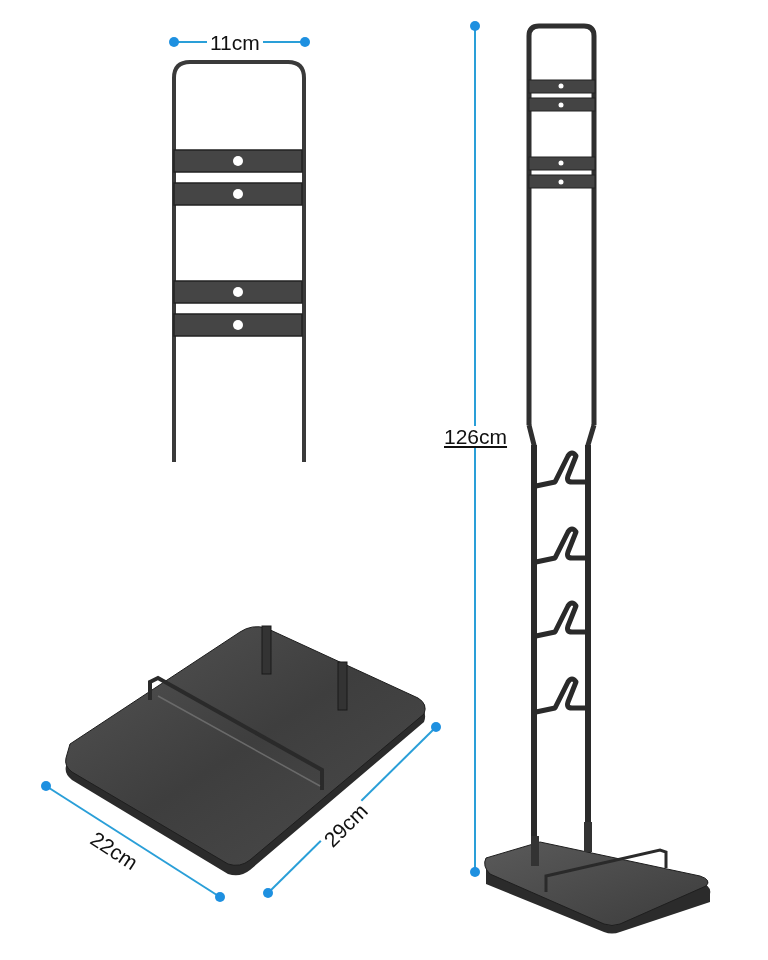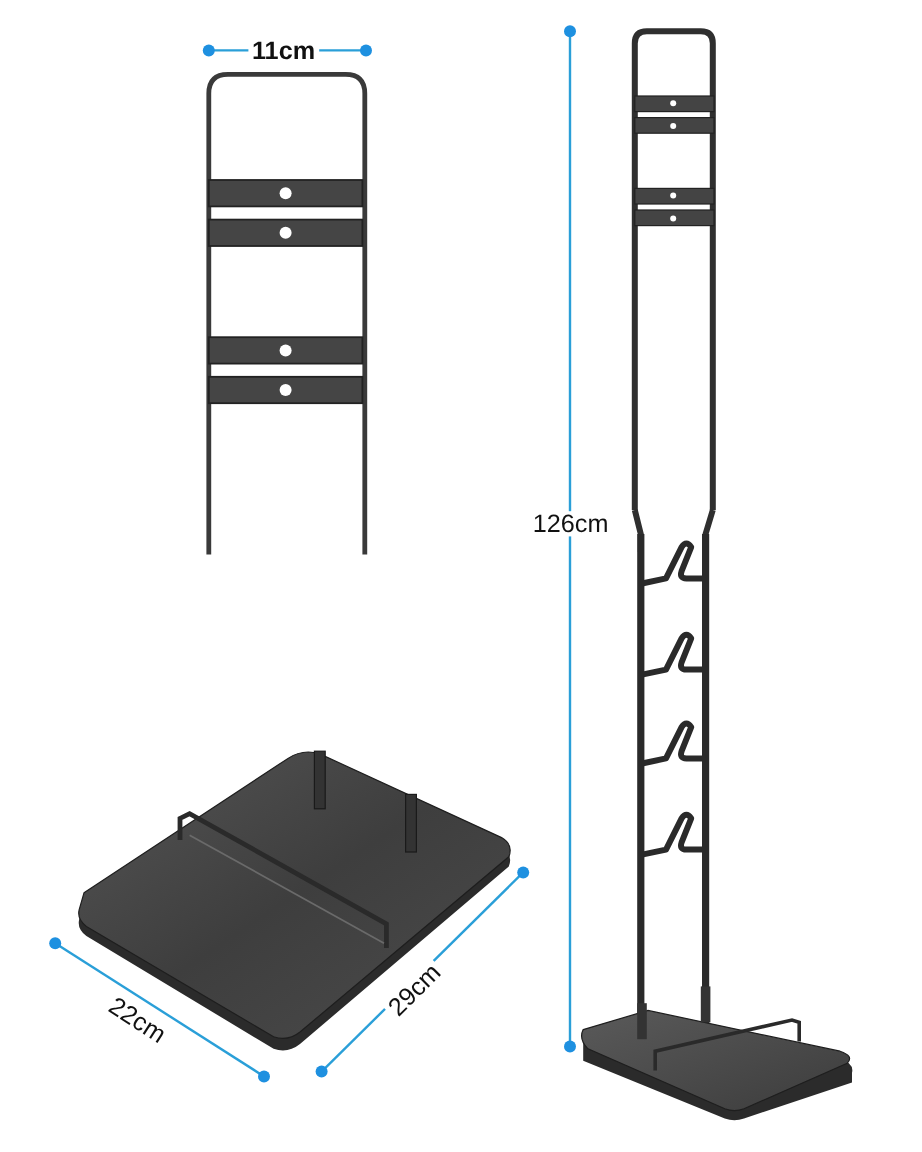--- a/index.html
+++ b/index.html
@@ -107,16 +107,16 @@
     <rect x="584" y="822" width="8" height="30" fill="#333"></rect>
   </g>
 
   <g>
     <line x1="475" y1="26" x2="475" y2="872" stroke="#2a9fd8" stroke-width="2"></line>
     <circle cx="475" cy="26" r="5" fill="#1e90e0"></circle>
     <circle cx="475" cy="872" r="5" fill="#1e90e0"></circle>
   </g>
 </svg>
 
-<div class="dim-label" style="left:207px; top:32px;font-weight:bold;">11cm</div>
-<div class="dim-label" style="left:441px; top:426px;">126cm</div>
+<div class="dim-label" style="left:207px; top:32px;">11cm</div>
+<div class="dim-label" style="left:441px; top:426px;text-decoration:underline;">126cm</div>
 <div class="dim-label" style="left:96px; top:826px; transform:rotate(33deg); transform-origin:left top;">22cm</div>
 <div class="dim-label" style="left:318px; top:838px; transform:rotate(-45deg); transform-origin:left top;">29cm</div>
 
 </body></html>

